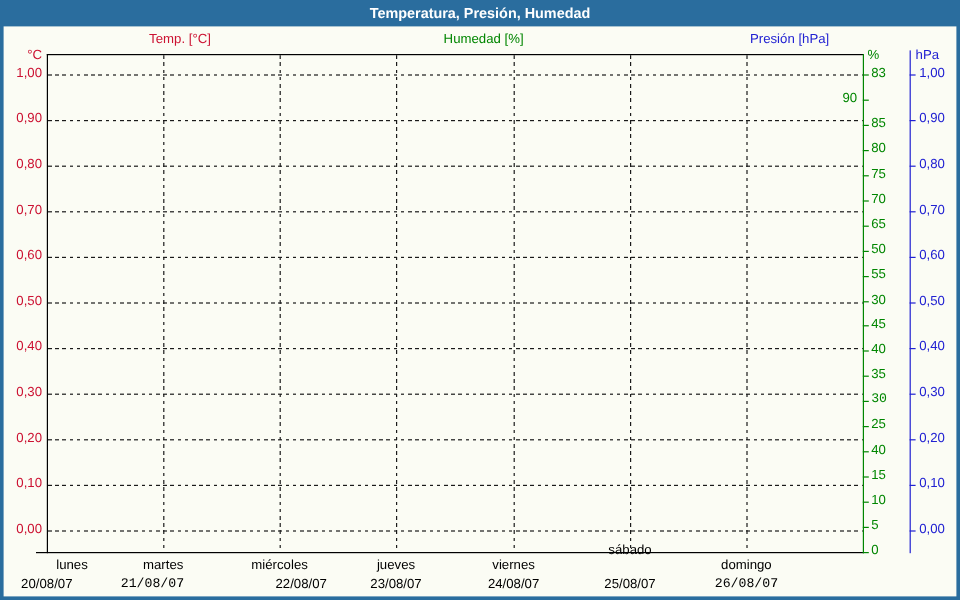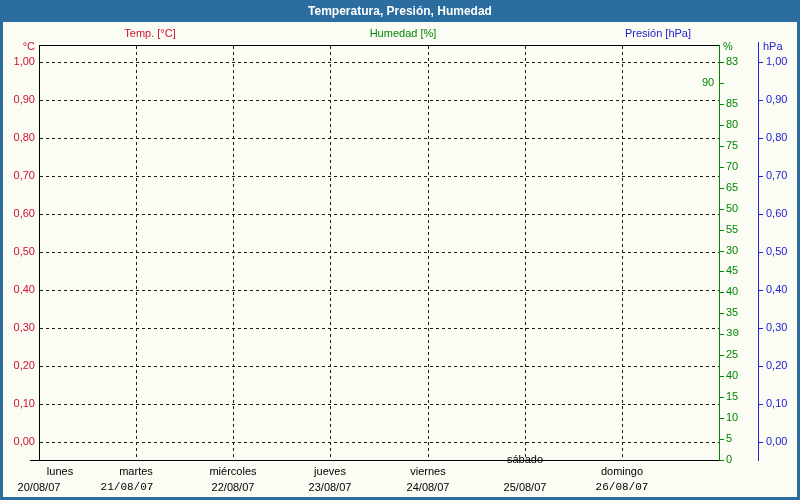--- a/index.html
+++ b/index.html
@@ -150,21 +150,21 @@
     <div class="vgrid" style="left: 233px; top: 46px; height: 414px;"></div>
     <div class="vgrid" style="left: 330px; top: 46px; height: 414px;"></div>
     <div class="vgrid" style="left: 428px; top: 46px; height: 414px;"></div>
     <div class="vgrid" style="left: 525px; top: 46px; height: 414px;"></div>
     <div class="vgrid" style="left: 622px; top: 46px; height: 414px;"></div>
     <div class="lbl center" style="left: 39px; top: 465px; color: rgb(0, 0, 0); padding-left: 42px;">lunes</div>
     <div class="lbl center" style="left: 39px; top: 481px; color: rgb(0, 0, 0);">20/08/07</div>
     <div class="lbl center" style="left: 136px; top: 465px; color: rgb(0, 0, 0);">martes</div>
     <div class="lbl center" style="left: 127px; top: 481px; color: rgb(0, 0, 0); font-family: Liberation Mono, monospace;">21/08/07</div>
     <div class="lbl center" style="left: 233px; top: 465px; color: rgb(0, 0, 0);">miércoles</div>
-    <div class="lbl center" style="left: 233px; top: 481px; color: rgb(0, 0, 0);">22/08/07</div>
+    <div class="lbl center" style="left: 251px; top: 481px; color: rgb(0, 0, 0);">22/08/07</div>
     <div class="lbl center" style="left: 330px; top: 465px; color: rgb(0, 0, 0);">jueves</div>
     <div class="lbl center" style="left: 330px; top: 481px; color: rgb(0, 0, 0);">23/08/07</div>
     <div class="lbl center" style="left: 428px; top: 465px; color: rgb(0, 0, 0);">viernes</div>
     <div class="lbl center" style="left: 428px; top: 481px; color: rgb(0, 0, 0);">24/08/07</div>
     <div class="lbl center" style="left: 525px; top: 453px; color: rgb(0, 0, 0);">sábado</div>
     <div class="lbl center" style="left: 525px; top: 481px; color: rgb(0, 0, 0);">25/08/07</div>
     <div class="lbl center" style="left: 622px; top: 465px; color: rgb(0, 0, 0);">domingo</div>
     <div class="lbl center" style="left: 622px; top: 481px; color: rgb(0, 0, 0); font-family: Liberation Mono, monospace;">26/08/07</div>
   </div>
 

